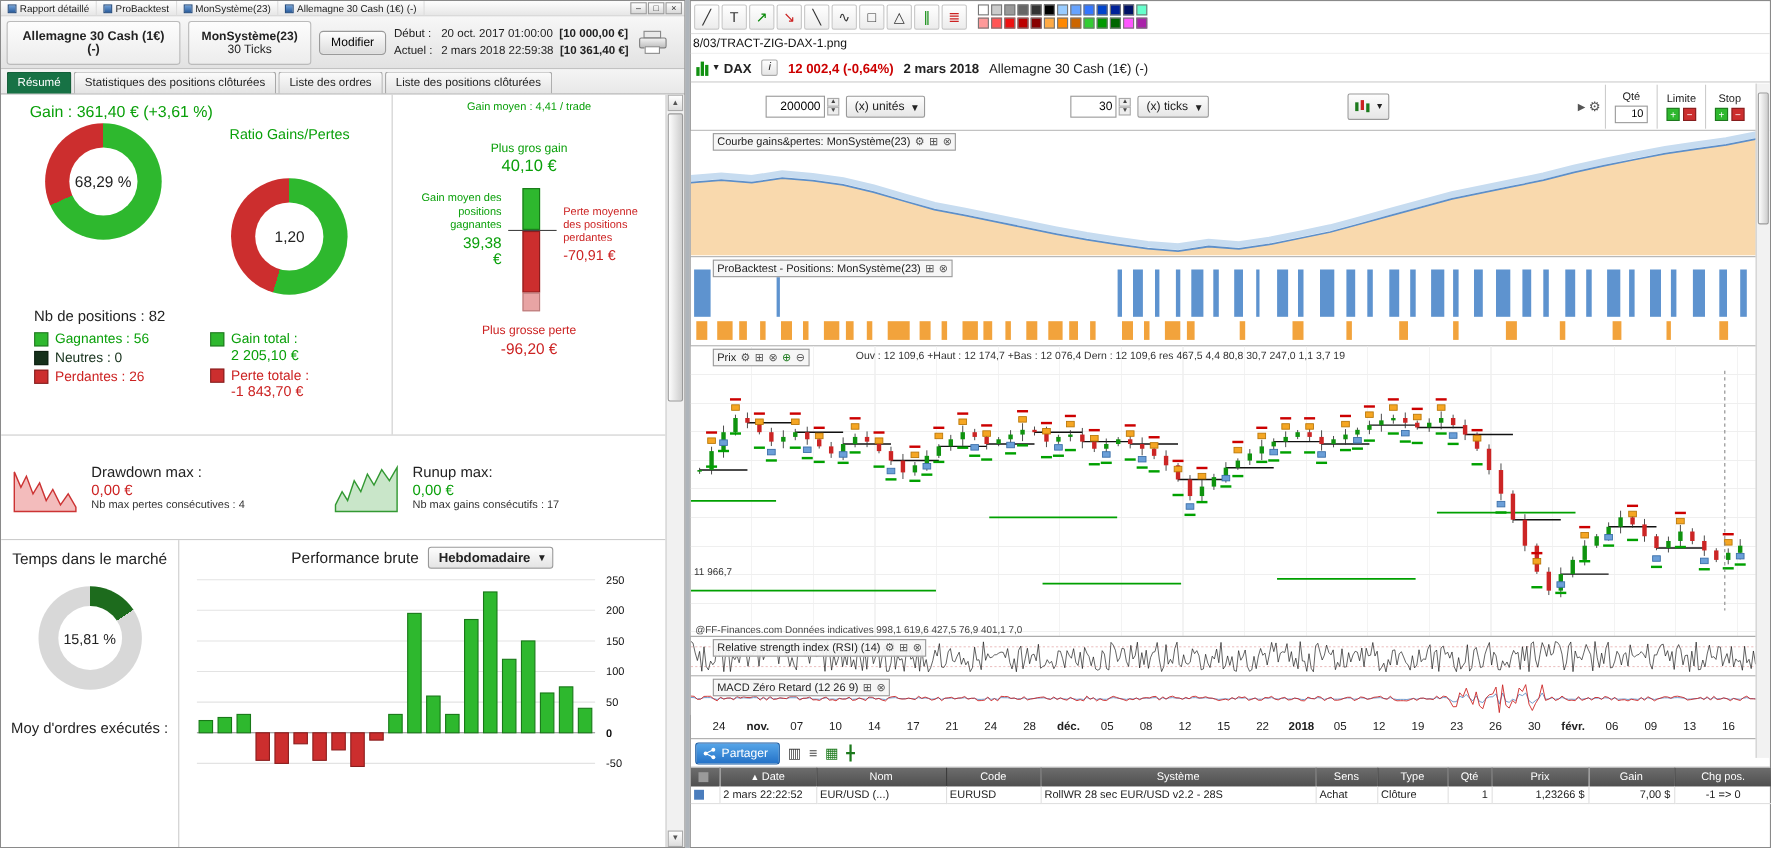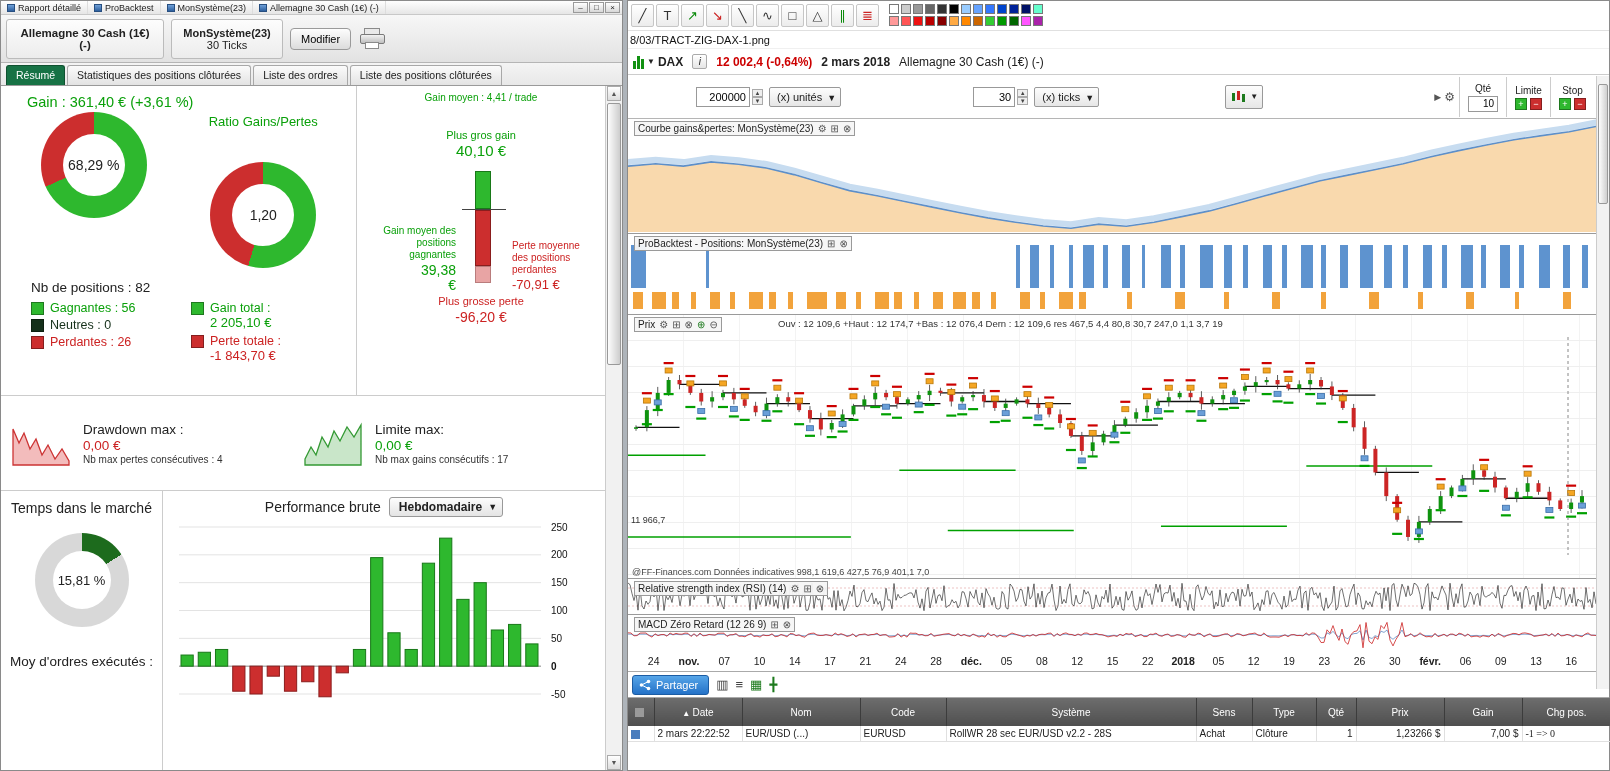--- a/index.html
+++ b/index.html
@@ -46,21 +46,21 @@
 .legend-col{width:160px}
 .lg-item{display:flex;align-items:center;gap:6px;font-size:12.5px;margin-bottom:3px}
 .sq{width:13px;height:13px;border:1px solid rgba(0,0,0,.35);flex:none}
 .tot-col{width:160px}
 .tot-item{font-size:12.5px;margin-bottom:4px}
 .tot-item .trow{display:flex;align-items:center;gap:6px}
 .tot-item .tval{padding-left:19px;font-size:13px}
 .avg-title{font-size:10px;margin:2px 0 26px}
 .pgg{font-size:11px}
 .pgg-val{font-size:15px;margin:1px 0 4px}
-.minibars{display:flex;justify-content:center;align-items:flex-end;gap:6px}
+.minibars{display:flex;justify-content:center;align-items:flex-start;gap:6px}
 .mb-left{width:86px;text-align:right;font-size:10px;line-height:12px;padding-top:12px}
 .mb-left .v{font-size:14px;margin-top:3px}
 .mb-right{width:80px;text-align:left;font-size:10px;line-height:12px;padding-top:24px}
 .mb-right .v{font-size:13px;margin-top:3px}
 .mb-chart{width:44px;height:128px;position:relative}
 .mb-base{position:absolute;left:0;top:46px;width:100%;height:1px;background:#444}
 .mb-gbar{position:absolute;left:13px;top:8px;width:16px;height:38px;background:#2eb82e;border:1px solid #187818}
 .mb-rbar{position:absolute;left:13px;top:47px;width:16px;height:56px;background:#cc2e2e;border:1px solid #8a1d1d}
 .mb-pbar{position:absolute;left:13px;top:103px;width:16px;height:17px;background:#e8a4a4;border:1px solid #b97c7c}
 .pgp{font-size:11px;margin-top:4px}
@@ -104,35 +104,35 @@
 .sel{border:1px solid #999;border-radius:2px;background:linear-gradient(#fdfdfd,#e6e6e6);height:20px;line-height:18px;padding:0 18px 0 7px;position:relative;font-size:11px;cursor:pointer}
 .sel .car{position:absolute;right:4px;top:1px;font-size:9px}
 .charttype{width:38px;height:24px;border:1px solid #999;border-radius:2px;background:linear-gradient(#fdfdfd,#e6e6e6);display:flex;align-items:center;justify-content:center;gap:4px;margin-left:120px;cursor:pointer}
 .tradepanel{position:absolute;right:15px;top:2px;height:40px;display:flex;align-items:center}
 .tp-col{padding:0 8px;border-left:1px solid #ccc;text-align:center;height:100%;display:flex;flex-direction:column;justify-content:center;gap:2px}
 .tp-lbl{font-size:10px}
 .tp-icons{display:flex;gap:3px;justify-content:center}
 .mini-ic{width:12px;height:12px;border:1px solid rgba(0,0,0,.35);color:#fff;font-size:9px;line-height:11px;text-align:center;cursor:pointer}
 .rw-charts{position:relative;height:531px;border-bottom:1px solid #999;width:969px}
 .panel{position:absolute;left:0;width:969px;border-bottom:1px solid #9a9a9a;overflow:hidden;background:#fff}
-.chip{position:absolute;left:6px;top:2px;background:rgba(246,246,246,.95);border:1px solid #9a9a9a;font-size:10px;padding:1px 3px;display:flex;gap:4px;align-items:center;z-index:6}
+.chip{position:absolute;left:20px;top:2px;background:rgba(246,246,246,.95);border:1px solid #9a9a9a;font-size:10px;padding:1px 3px;display:flex;gap:4px;align-items:center;z-index:6}
 .chip .ci{color:#555;cursor:pointer;font-size:10px}
 .priceinfo{position:absolute;left:150px;top:3px;font-size:9.5px;color:#333;white-space:nowrap;overflow:hidden;width:800px;z-index:5}
 .botinfo{position:absolute;left:4px;bottom:1px;font-size:9px;color:#444;white-space:nowrap;z-index:5}
 .pricelevel{position:absolute;left:3px;top:200px;font-size:9px;color:#333;z-index:5}
 .grid-bg{background-image:repeating-linear-gradient(to bottom,transparent 0 25px,#efefef 25px 26px),repeating-linear-gradient(to right,transparent 0 55px,#f3f3f3 55px 56px)}
 .rw-xaxis{height:22px;border-bottom:1px solid #aaa;display:flex;align-items:center;padding:0 8px;width:969px}
 .rw-xaxis span{flex:1;text-align:center;font-size:10.5px}
 .rw-xaxis span.bold{font-weight:bold}
 .rw-toolbar2{height:26px;display:flex;align-items:center;gap:7px;padding:0 4px;border-bottom:1px solid #aaa}
 .sharebtn{background:linear-gradient(#56a5e8,#2472c8);border:1px solid #1b5ca3;color:#fff;border-radius:3px;height:20px;display:flex;align-items:center;gap:5px;padding:0 10px 0 6px;font-size:11px;cursor:pointer}
 .ticon{font-size:13px;color:#444;cursor:pointer}
 .ticon.green{color:#1d7a1d}
 .otable{width:100%;border-collapse:collapse;font-size:10px;table-layout:fixed}
-.otable th{background:linear-gradient(#6d6d6d,#4f4f4f);color:#fff;font-weight:normal;border-right:1px solid #3c3c3c;padding:1px 2px;white-space:nowrap;overflow:hidden;text-align:center;height:28px}
+.otable th{background:linear-gradient(#6d6d6d,#4f4f4f);color:#fff;font-weight:normal;border-right:1px solid #3c3c3c;padding:1px 2px;white-space:nowrap;overflow:hidden;text-align:center;height:17px}
 .otable td{border-right:1px solid #e0e0e0;border-bottom:1px solid #e0e0e0;padding:1px 3px;white-space:nowrap;overflow:hidden;height:15px}
 .rowico{display:inline-block;width:9px;height:9px;margin-right:2px;vertical-align:middle}
 .rw-scroll{position:absolute;right:0;top:75px;width:13px;height:613px;background:#f2f2f2;border-left:1px solid #ccc}
 .rw-scroll .thumb{position:absolute;left:1px;top:8px;width:10px;height:120px;border:1px solid #999;border-radius:2px;background:linear-gradient(90deg,#fdfdfd,#cfcfcf)}
 </style>
 </head>
 <body>
 
 <div class="win" id="lw">
   <div class="titlebar">
@@ -150,20 +150,24 @@
   </div>
   <div class="lw-header">
     <div class="hd-box hd-instr">
         <span>Allemagne 30 Cash (1€) (-)</span>
       </div>
     <div class="hd-box hd-sys">
       <b>MonSystème(23)</b>
       <span>30 Ticks</span>
     </div>
     <button class="btn">Modifier</button>
+    <div class="hd-dates">
+      <div><span class="lbl">Début :</span> <span>20 oct. 2017 01:00:00</span>&nbsp; <b>[10 000,00 €]</b></div>
+      <div><span class="lbl">Actuel :</span> <span>2 mars 2018 22:59:38</span>&nbsp; <b>[10 361,40 €]</b></div>
+    </div>
     <div class="printer">
         <span class="p1"></span>
         <span class="p2"></span>
         <span class="p3"></span>
       </div>
   </div>
   <div class="lw-tabs" id="lw-tabs">
       <div class="lw-tab active">Résumé</div>
       <div class="lw-tab">Statistiques des positions clôturées</div>
       <div class="lw-tab">Liste des ordres</div>
@@ -256,21 +260,21 @@
           <div class="l1">Drawdown max :</div>
           <div class="l2 red">0,00 €</div>
           <div class="l3">Nb max pertes consécutives : 4</div>
         </div>
       </div>
       <div class="dd-half">
         <svg width="62" height="48">
           <path d="M2,40 L8,28 L13,36 L19,18 L25,28 L31,12 L37,22 L44,8 L51,18 L58,6 L58,46 L2,46 Z" fill="#c9e6c9" stroke="#339933" stroke-width="1.3"></path>
         </svg>
         <div class="dd-txt">
-          <div class="l1">Limite max:</div>
+          <div class="l1">Runup max:</div>
           <div class="l2 green">0,00 €</div>
           <div class="l3">Nb max gains consécutifs : 17</div>
         </div>
       </div>
     </div>
 
     <div class="sect3">
       <div class="s3col1">
         <div class="s3t">Temps dans le marché</div>
         <div class="mdonut" id="mkt-donut" style="background: conic-gradient(rgb(29, 107, 29) 0deg, rgb(29, 107, 29) 15.81%, rgb(216, 216, 216) 15.81%, rgb(216, 216, 216) 100%);">
@@ -1000,21 +1004,21 @@
           <td><span class="rowico" style="background: rgb(74, 125, 189);"></span></td>
           <td>2 mars 22:22:52</td>
           <td>EUR/USD (...)</td>
           <td>EURUSD</td>
           <td>RollWR 28 sec EUR/USD v2.2 - 28S</td>
           <td>Achat</td>
           <td>Clôture</td>
           <td style="text-align: right;">1</td>
           <td style="text-align: right;">1,23266 $</td>
           <td style="text-align: right;">7,00 $</td>
-          <td style="text-align: left; font-family: Liberation Serif, serif;">-1 =&gt; 0</td>
+          <td style="text-align: center;">-1 =&gt; 0</td>
         </tr>
       </tbody>
   </table>
 
   <div class="rw-scroll">
       <span class="thumb"></span>
     </div>
 </div>
 
 </body></html>

